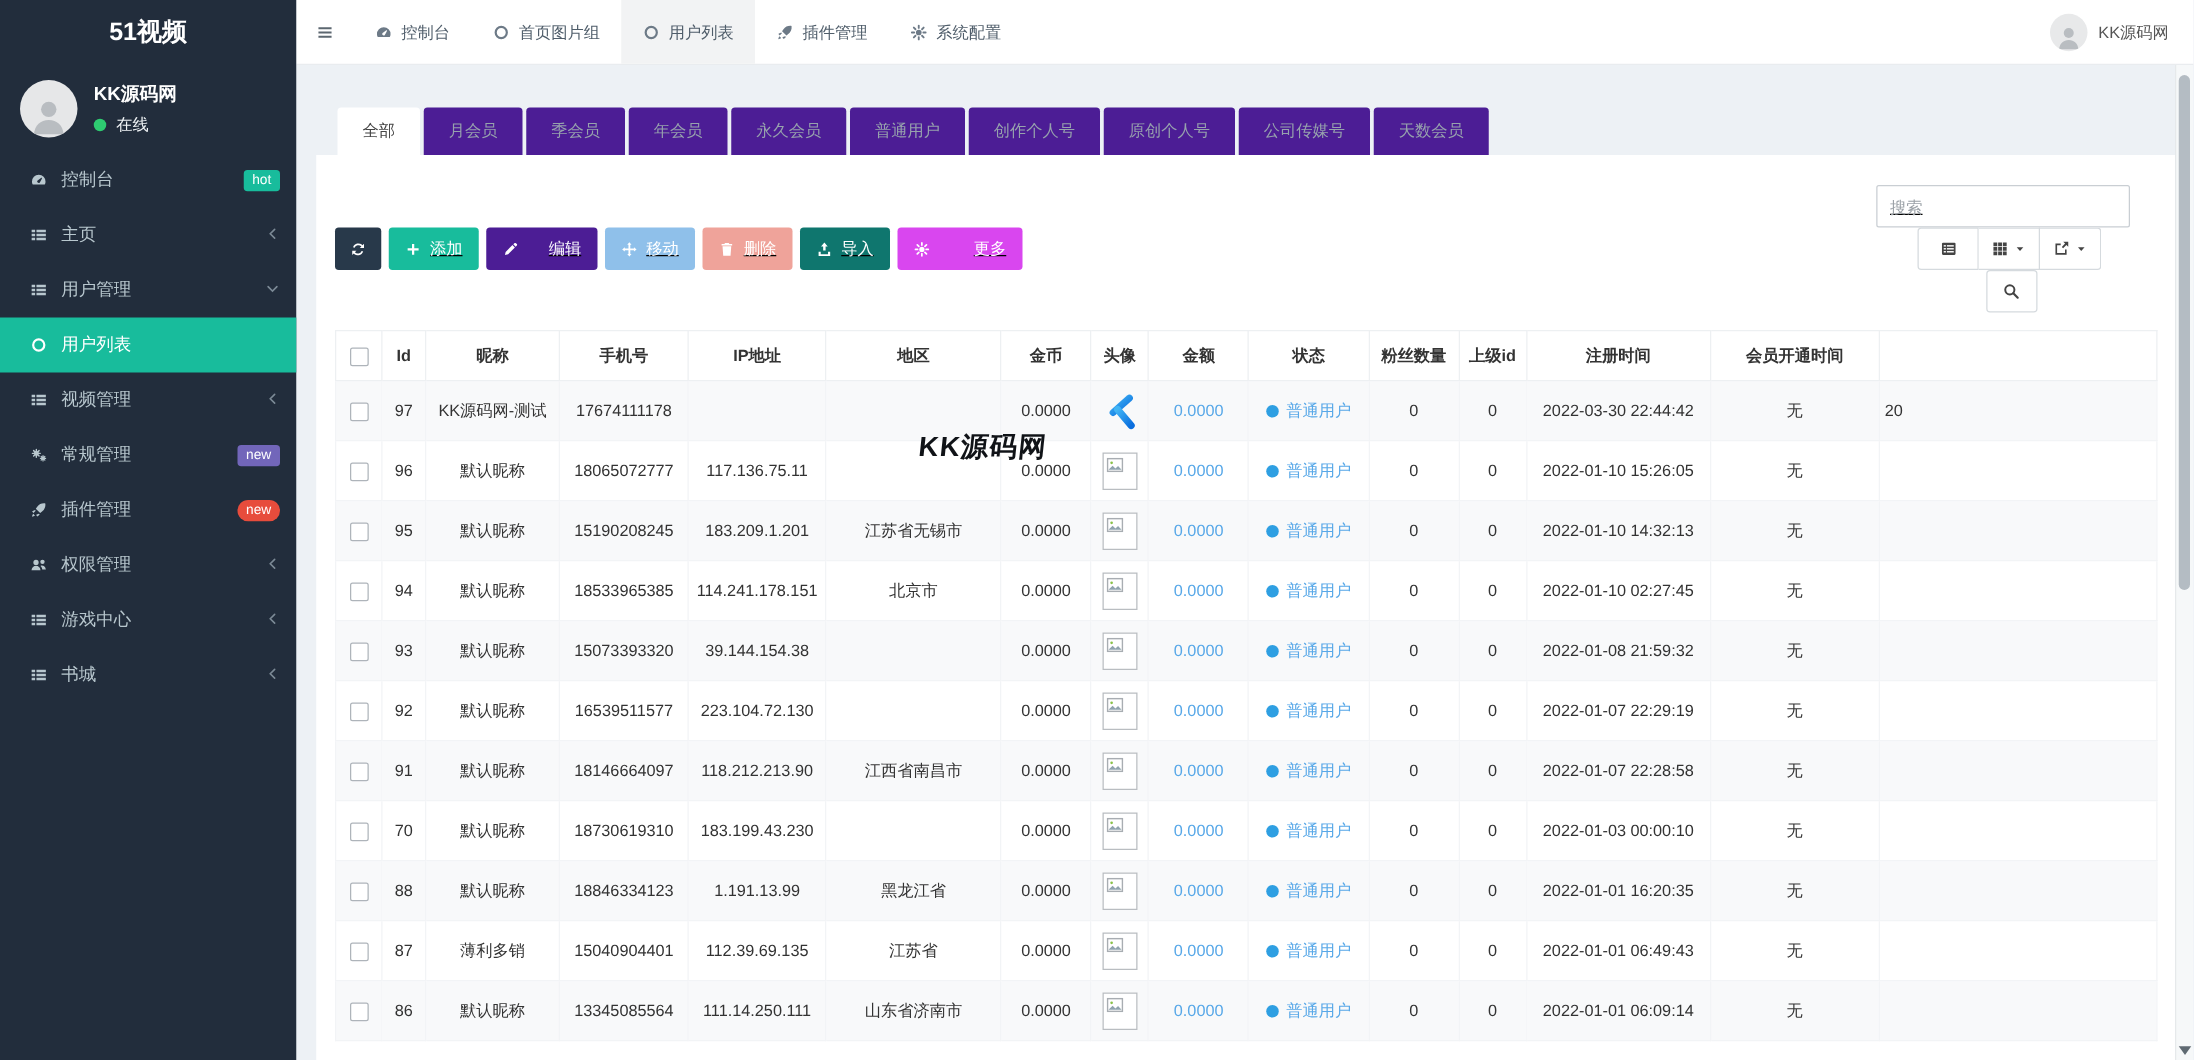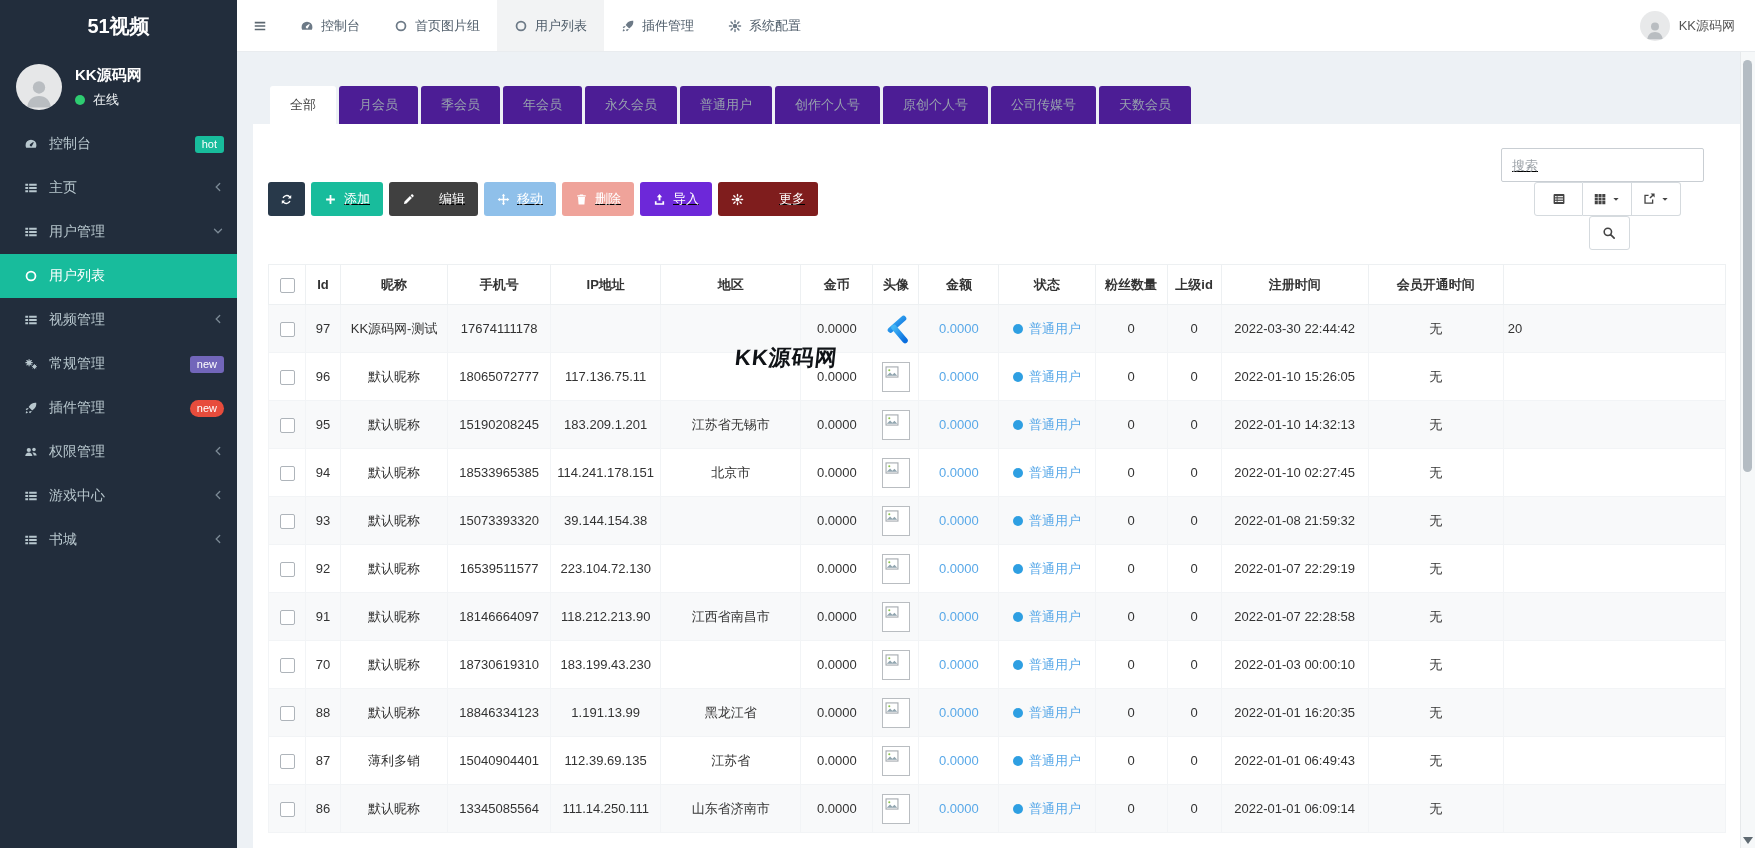--- a/index.html
+++ b/index.html
@@ -45,25 +45,25 @@
   .ftabs { position:absolute; left:33px; top:34px; display:flex; gap:3px; z-index:2; }
   .ftab { height:38px; line-height:38px; padding:0 20px; background:#4c1d95; color:#97a2ad; font-size:13px; border-radius:3px 3px 0 0; cursor:pointer; white-space:nowrap; }
   .ftab.active { background:#fff; color:#444; }
   .panel { position:absolute; left:16px; right:14px; top:72px; bottom:0; background:#fff; }
 
   .toolbar { display:flex; align-items:center; margin:24px 15px 14px;text-decoration:underline; }
   .btn { height:34px; border:none; border-radius:3px; color:#fff; font-size:13px; display:inline-flex; align-items:center; gap:7px; padding:0 13px; margin-right:6px; cursor:pointer; font-family:inherit; }
   .btn .ico svg { width:13px; height:13px; }
   .btn-dark { background:#28394a; padding:0 12px; }
   .btn-success { background:#18bc9c; }
-  .btn-success-light { background:#404040;gap:24px; }
+  .btn-success-light { background:#4c1d95;gap:24px; }
   .btn-info-light { background:#8fc0ea; }
   .btn-danger-light { background:#efa39a; }
-  .btn-danger { background:#6d28d9; }
-  .btn-secondary { background:#7f1d1d;gap:35px; }
+  .btn-danger { background:#0f766e; }
+  .btn-secondary { background:#d946ef;gap:35px; }
   .tb-right { margin-left:auto; display:flex; align-items:center; margin-right:22px;flex-direction:column; }
   .t-search { width:203px; height:34px; border:1px solid #c9ced3; border-radius:2px; padding:0 10px; font-size:13px; color:#333; outline:none; font-family:inherit; }
   .t-search::placeholder { color:#9aa0a6; }
   .vbtns { display:flex; margin-left:10px; }
   .vbtn { width:49px; height:34px; background:#fff; border:1px solid #d5dade; display:flex; align-items:center; justify-content:center; gap:4px; color:#444; cursor:pointer; }
   .vbtn + .vbtn { border-left:none; }
   .vbtn:first-child { border-radius:3px 0 0 3px; }
   .vbtn:last-child { border-radius:0 3px 3px 0; }
   .vbtn .ico svg { width:14px; height:14px; }
   .vbtn .caret svg { width:10px; height:10px; }

